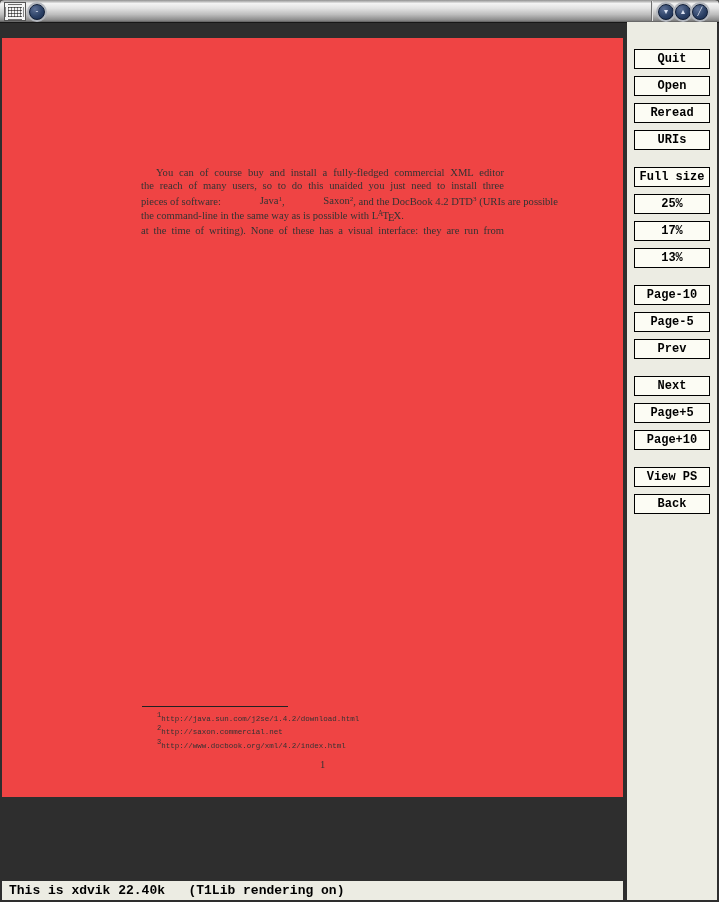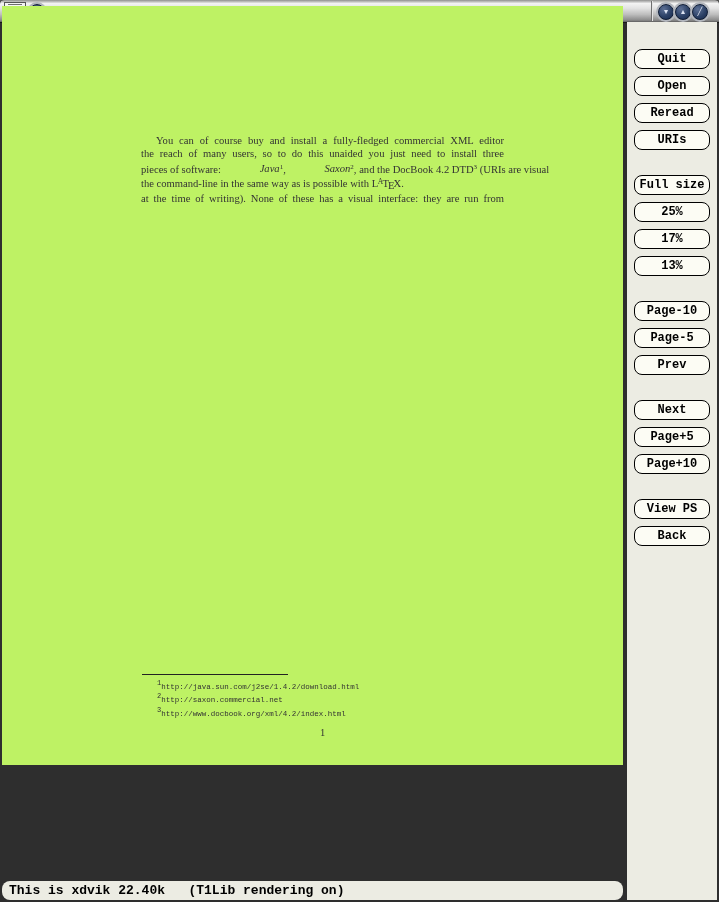--- a/index.html
+++ b/index.html
@@ -32,60 +32,60 @@
   .title-plate{
     position:absolute;left:293px;top:2px;width:137px;height:18px;
     background:linear-gradient(180deg,#8191ac 0%,#51668c 35%,#2d4268 100%);
     border:1px solid #17263f;box-shadow:1px 0 0 #cfd3da,-1px 0 0 #9aa0aa;
     color:#fff;font-weight:bold;font-size:12px;line-height:17px;text-align:center;
     white-space:pre;letter-spacing:.2px;
   }
   .tb-sep{position:absolute;left:651px;top:1px;width:1px;height:20px;background:#6f6f6f;box-shadow:1px 0 0 #e4e4e4;}
   
   .canvas{
-    position:absolute;left:2px;top:6px;width:621px;height:759px;background:#bef264;
+    position:absolute;left:2px;top:38px;width:621px;height:759px;background:#ef4444;
   }
   .paragraph{
     position:absolute;left:139px;top:129px;width:363px;
     font-family:"Liberation Serif",serif;font-size:10.6px;line-height:12.9px;color:#333;
   }
   .doc-line{white-space:nowrap;text-align:justify;text-align-last:justify;width:100%;}
   .doc-line.indent{text-indent:15px;}
   .doc-line.last{text-align-last:left;}
-  .seg-italic{font-style:italic;margin-left:36px;}
+  .seg-italic{margin-left:36px;}
   .seg-sup{font-size:7px;vertical-align:3.5px;letter-spacing:0;}
   .seg-latex-a{font-size:7.5px;vertical-align:3px;margin:0 -0.5px;}
   .seg-latex-e{vertical-align:-2px;margin:0 -1px;}
   .footnote-rule{position:absolute;left:140px;top:668px;width:146px;border-top:1px solid #222;}
   .footnotes{
     position:absolute;left:155px;top:673px;
     font-family:"Liberation Mono",monospace;font-size:7.5px;line-height:9.8px;color:#333;
   }
   .fn-line{white-space:pre;}
   .page-number{
     position:absolute;left:139px;top:721px;width:363px;text-align:center;
     font-family:"Liberation Serif",serif;font-size:10.5px;color:#333;
   }
   
   .sidebar{
     position:absolute;left:627px;top:22px;width:90px;height:878px;background:#ecece3;
     padding-top:27px;box-sizing:border-box;
   }
-  .btn-group + .btn-group{margin-top:25px;}
+  .btn-group + .btn-group{margin-top:17px;}
   .xbtn{
     display:block;width:76px;height:20px;margin:0 auto 7px auto;
-    background:#fcfcf4;border:1px solid #000;border-radius:8px;
+    background:#fcfcf4;border:1px solid #000;border-radius:0;
     font-family:"Liberation Mono",monospace;font-weight:bold;font-size:12px;color:#000;
     line-height:17px;text-align:center;padding:0;cursor:default;
   }
   
   .statusbar{
     position:absolute;left:2px;top:881px;width:621px;height:19px;background:#ecece3;
     font-family:"Liberation Mono",monospace;font-weight:bold;font-size:13px;color:#000;
-    line-height:19px;white-space:pre;padding-left:7px;box-sizing:border-box;border-radius:8px;
+    line-height:19px;white-space:pre;padding-left:7px;box-sizing:border-box;
   }
 </style>
 </head>
 <body>
 
 <div class="window">
 
   <div class="titlebar">
     <div class="app-icon"></div>
     <div class="round-btn" style="left:29px">
@@ -100,21 +100,21 @@
       </div>
     <div class="round-btn" style="left:692px">
         <span>╱</span>
       </div>
   </div>
 
   <div class="canvas">
     <div class="paragraph">
         <div class="doc-line indent"><span>You can of course buy and install a fully-fledged commercial XML editor</span></div>
         <div class="doc-line"><span>the reach of many users, so to do this unaided you just need to install three</span></div>
-        <div class="doc-line"><span>pieces of software: </span><span class="seg-italic">Java</span><span class="seg-sup">1</span><span>, </span><span class="seg-italic">Saxon</span><span class="seg-sup">2</span><span>, and the DocBook 4.2 DTD</span><span class="seg-sup">3</span><span> (URIs are visual</span></div>
+        <div class="doc-line"><span>pieces of software: </span><span class="seg-italic">Java</span><span class="seg-sup">1</span><span>, </span><span class="seg-italic">Saxon</span><span class="seg-sup">2</span><span>, and the DocBook 4.2 DTD</span><span class="seg-sup">3</span><span> (URIs are possible</span></div>
         <div class="doc-line last"><span>the command-line in the same way as is possible with </span><span>L</span><span class="seg-latex-a">A</span><span>T</span><span class="seg-latex-e">E</span><span>X</span><span>.</span></div>
         <div class="doc-line"><span>at the time of writing).  None of these has a visual interface:  they are run from</span></div>
       </div>
     <div class="footnote-rule"></div>
     <div class="footnotes">
         <div class="fn-line"><span class="seg-sup">1</span><span>http://java.sun.com/j2se/1.4.2/download.html</span></div>
         <div class="fn-line"><span class="seg-sup">2</span><span>http://saxon.commercial.net</span></div>
         <div class="fn-line"><span class="seg-sup">3</span><span>http://www.docbook.org/xml/4.2/index.html</span></div>
       </div>
     <div class="page-number">1</div>

